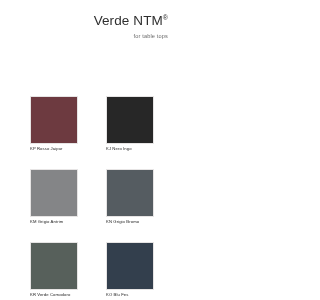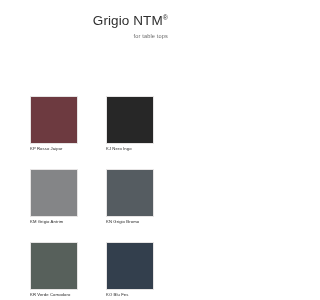--- a/index.html
+++ b/index.html
@@ -83,21 +83,21 @@
     white-space: nowrap;
     font-weight: 400;
   }
 </style>
 </head>
 <body>
 
 <div class="page">
 
   <div class="header">
-    <h1 class="brand-title"><span>Grigio NTM</span><span class="reg">®</span></h1>
+    <h1 class="brand-title"><span>Verde NTM</span><span class="reg">®</span></h1>
     <p class="brand-subtitle">for table tops</p>
   </div>
 
   <div class="swatch-grid">
 
     <div class="swatch-cell">
       <span class="swatch-chip" style="background:#6D3A40;border:1px solid #E6E4E4;"></span>
       <div class="swatch-label">KP Rosso Jaipur</div>
     </div>
 

